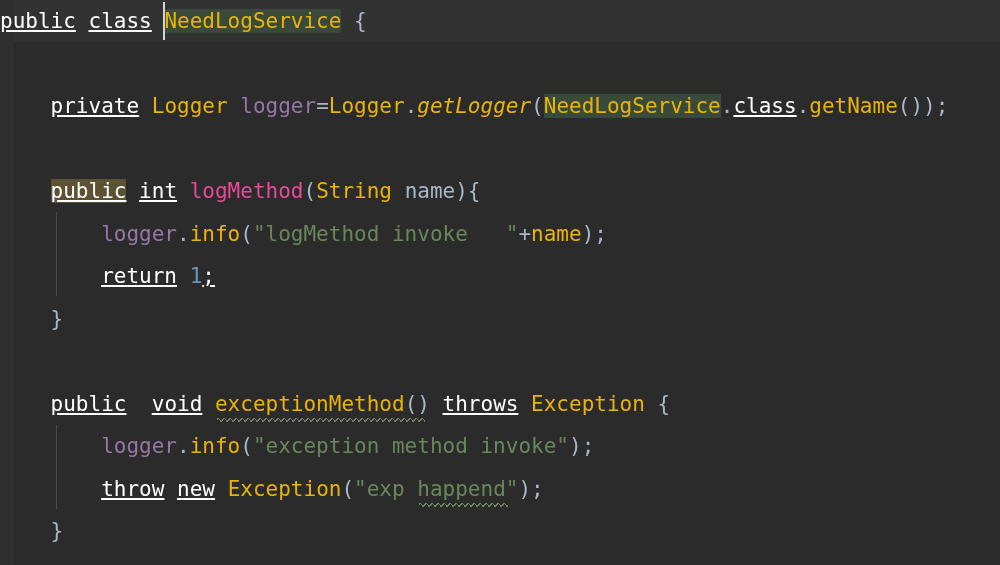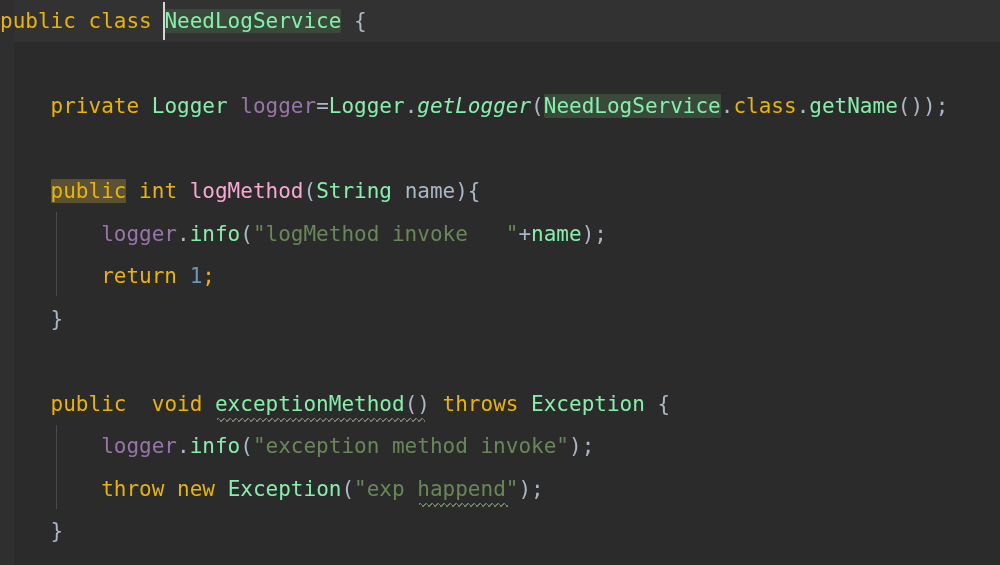--- a/index.html
+++ b/index.html
@@ -77,24 +77,24 @@
 
   
   .caret {
     position: absolute;
     width: 2px;
     background: #d5d5d5;
     z-index: 6;
   }
 
   
-  .kw    { color: #eab308; }          
-  .ident { color: #86efac; }          
+  .kw    { color: #ffffff; text-decoration: underline; }          
+  .ident { color: #eab308; }          
   .fld   { color: #9876aa; }          
-  .mname { color: #f9a8d4; }          
+  .mname { color: #ec4899; }          
   .str   { color: #6a8759; }          
   .num   { color: #6897bb; }          
   .stat  { font-style: italic; margin-top: 38px; }      
   .punc  { color: #a9b7c6; }
 
   
   .hl-occurrence {
     background: #3a4a3a;
     border-radius: 1px;
   }

